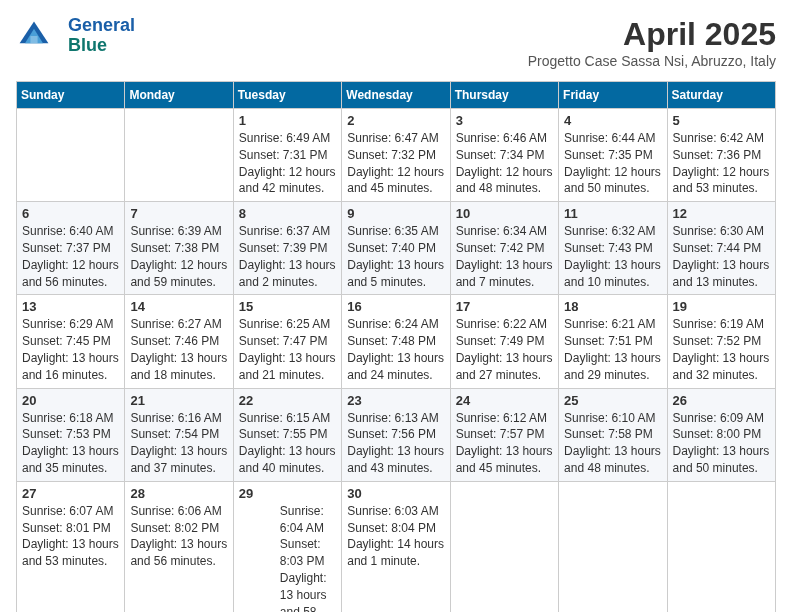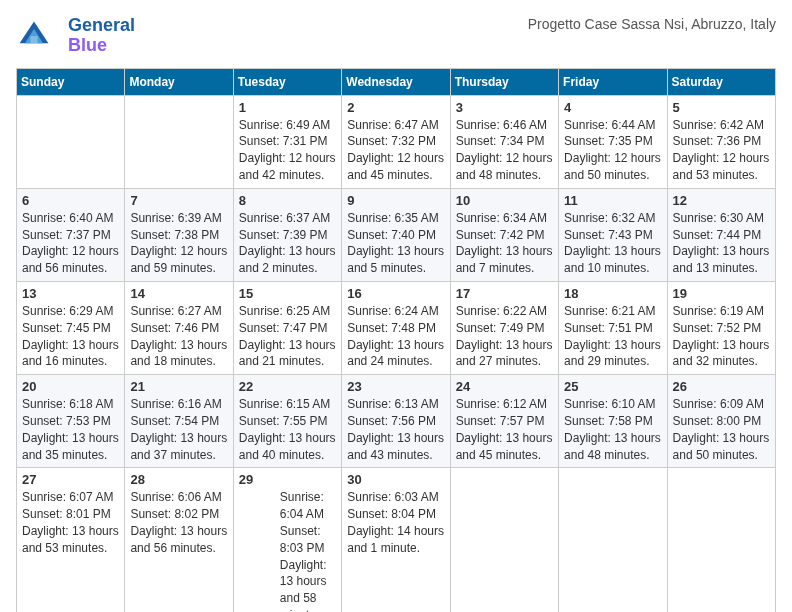--- a/index.html
+++ b/index.html
@@ -91,24 +91,25 @@
 
 <div class="header">
   <div class="logo">
     <svg class="logo-icon" viewBox="0 0 40 40">
       <polygon points="20,4 36,28 4,28" fill="#1a5fa8"></polygon>
       <polygon points="20,12 30,28 10,28" fill="#4a9fd8"></polygon>
       <rect x="16" y="20" width="8" height="8" fill="#fff" opacity="0.3"></rect>
     </svg>
     <div class="logo-text">
       <div><span>General</span></div>
-      <div><span style="color:#8b5cf6;">Blue</span></div>
+      <div><span style="color:#0f766e;">Blue</span></div>
     </div>
   </div>
   <div class="title-block">
+    <div class="month-title">April 2025</div>
     <div class="subtitle">Progetto Case Sassa Nsi, Abruzzo, Italy</div>
   </div>
 </div>
 
 <table class="calendar">
   <thead>
     <tr id="header-row">
         <th>Sunday</th>
         <th>Monday</th>
         <th>Tuesday</th>

